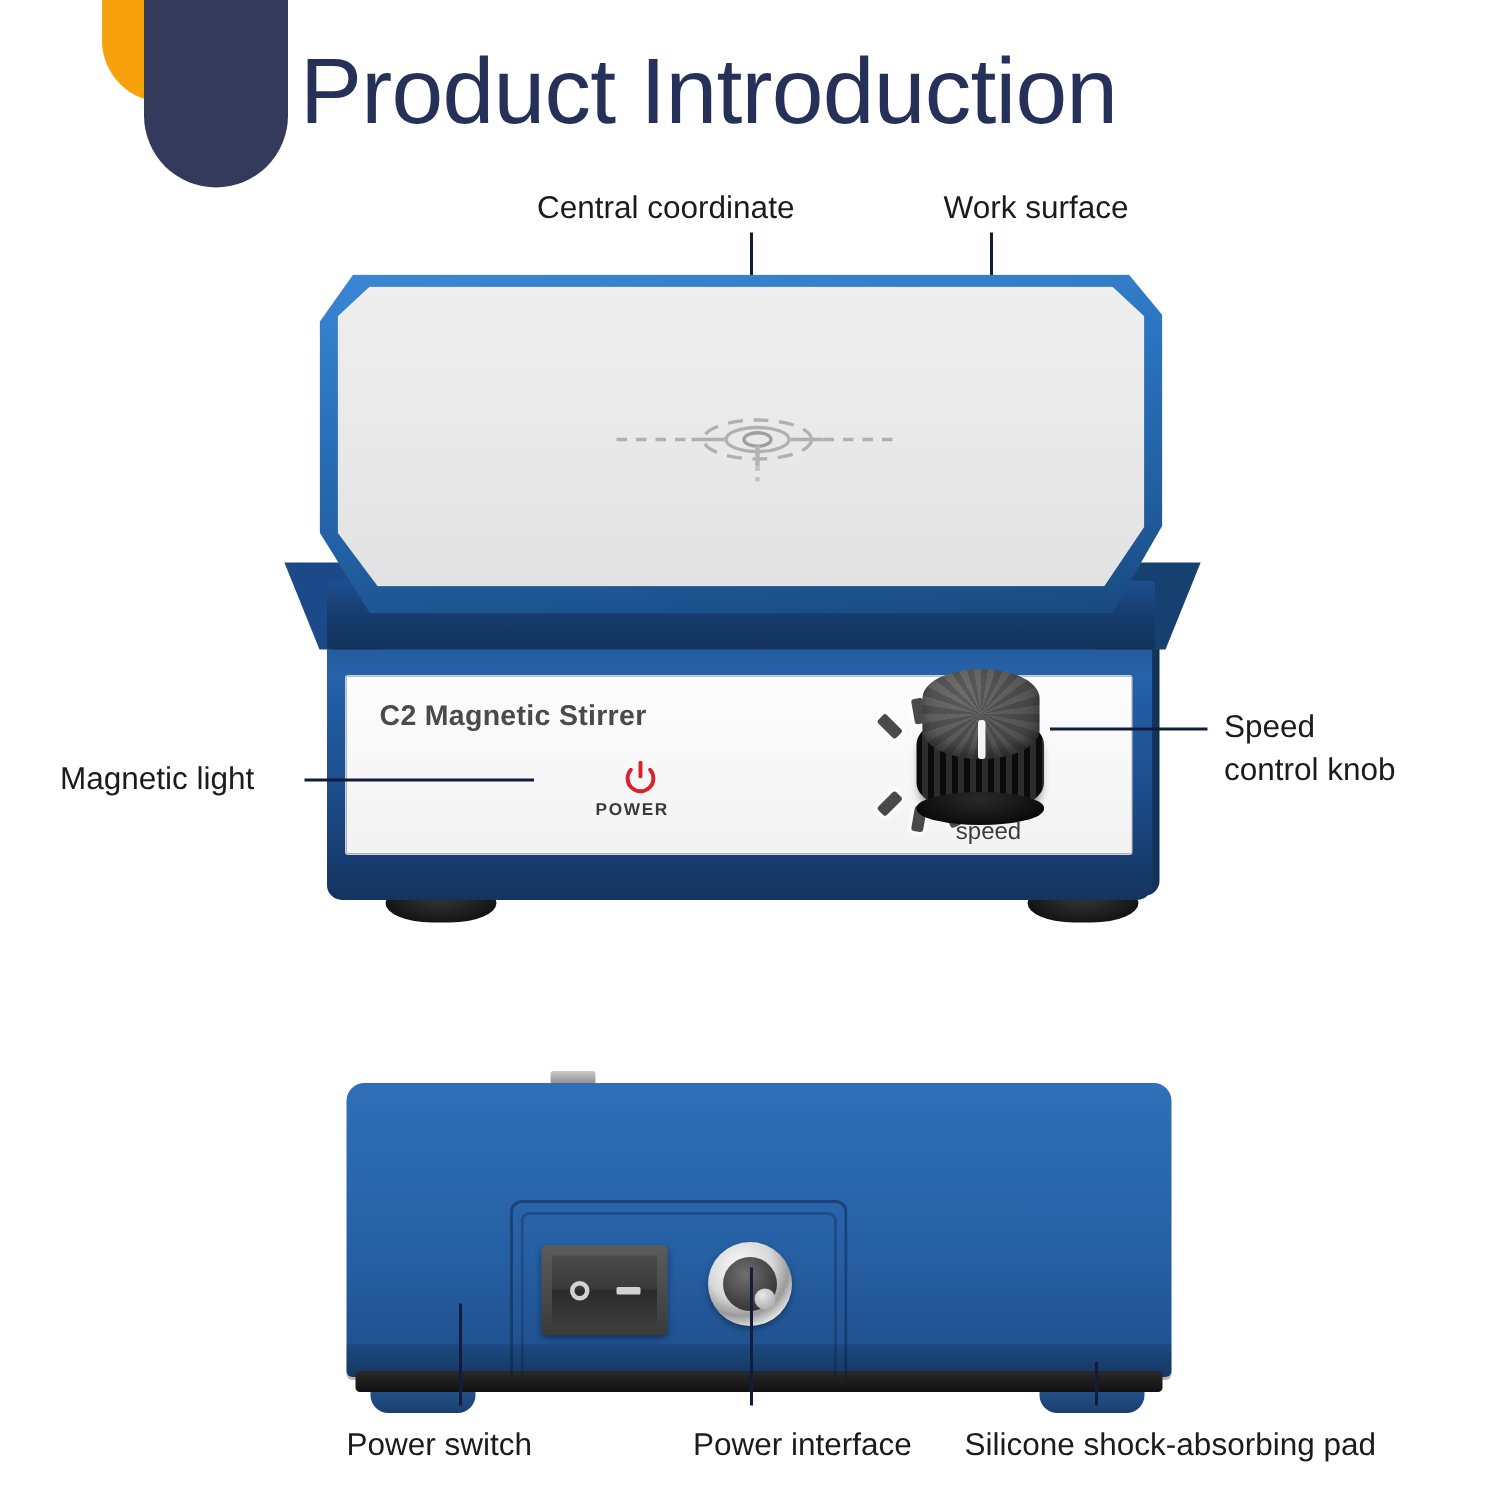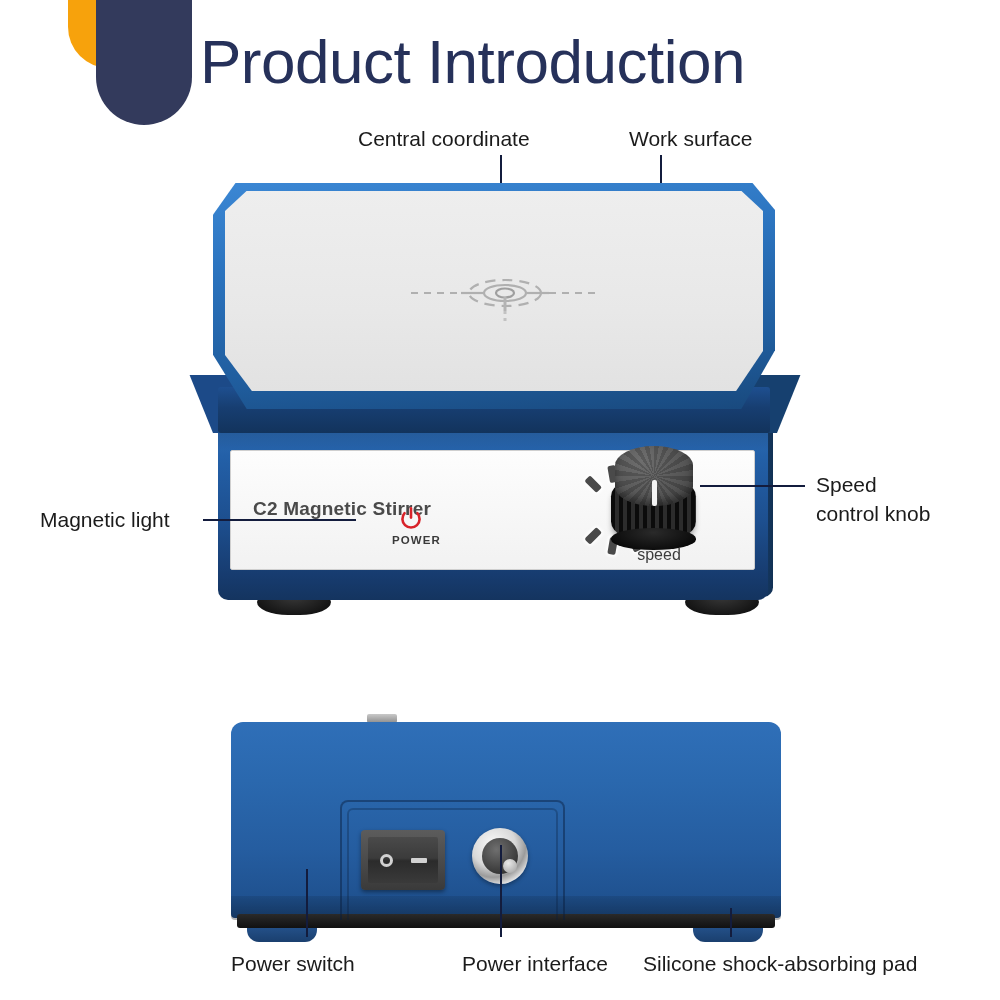--- a/index.html
+++ b/index.html
@@ -63,25 +63,25 @@
   
   .panel {
     position:absolute; left:35px; top:275px; width:525px; height:120px;
     background:linear-gradient(180deg,#fdfdfd,#f2f2f2);
     border:1px solid #cfcfcf;
     border-radius:2px;
   }
   .panel-title {
     position:absolute; left:22px; top:16px;
     font-size:19px; font-weight:bold; color:#4a4a4a;
-    letter-spacing:0.2px; white-space:nowrap;margin-top:31px;
-  }
-
-  
-  .power-group { position:absolute; left:150px; top:55px; width:60px; text-align:right; }
+    letter-spacing:0.2px; white-space:nowrap;
+  }
+
+  
+  .power-group { position:absolute; left:166px; top:55px; width:60px; text-align:left; }
   .power-icon svg { display:block; margin:0 auto; }
   .power-label {
     font-size:11.5px; font-weight:bold; letter-spacing:1.1px;
     color:#3a3a3a; margin-top:2px;
   }
 
   
   .knob-wrap { position:absolute; left:355px; top:-9px; width:145px; height:140px; }
   .knob-ticks { position:absolute; left:0; top:12px; width:132px; height:112px; }
   .knob-ticks i {

